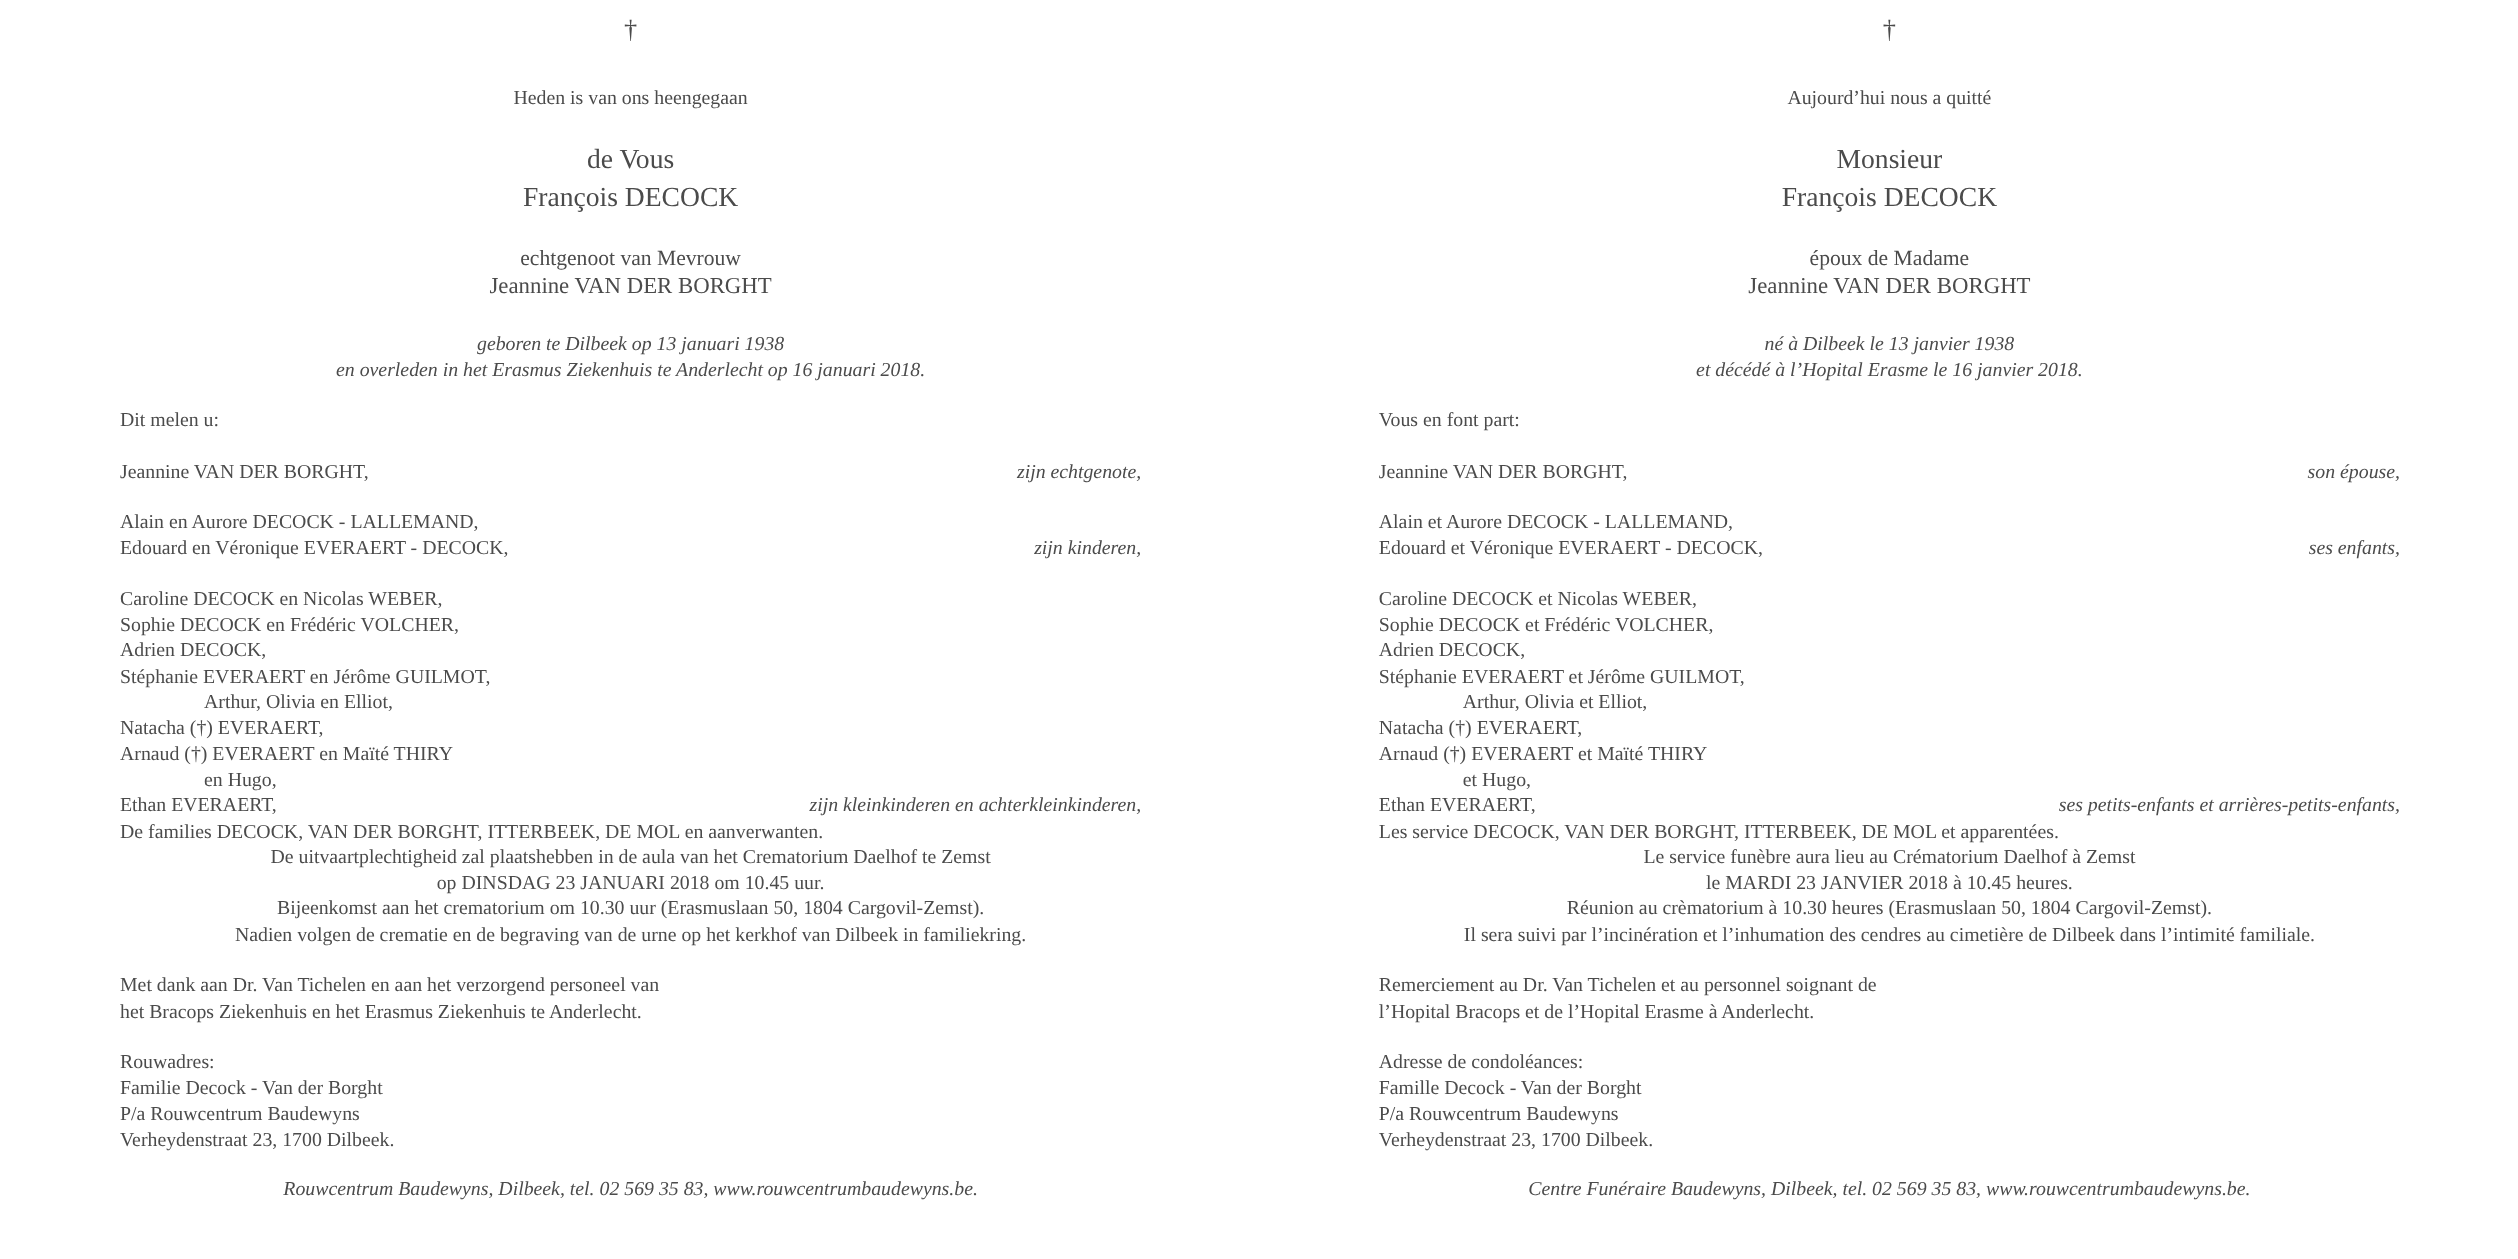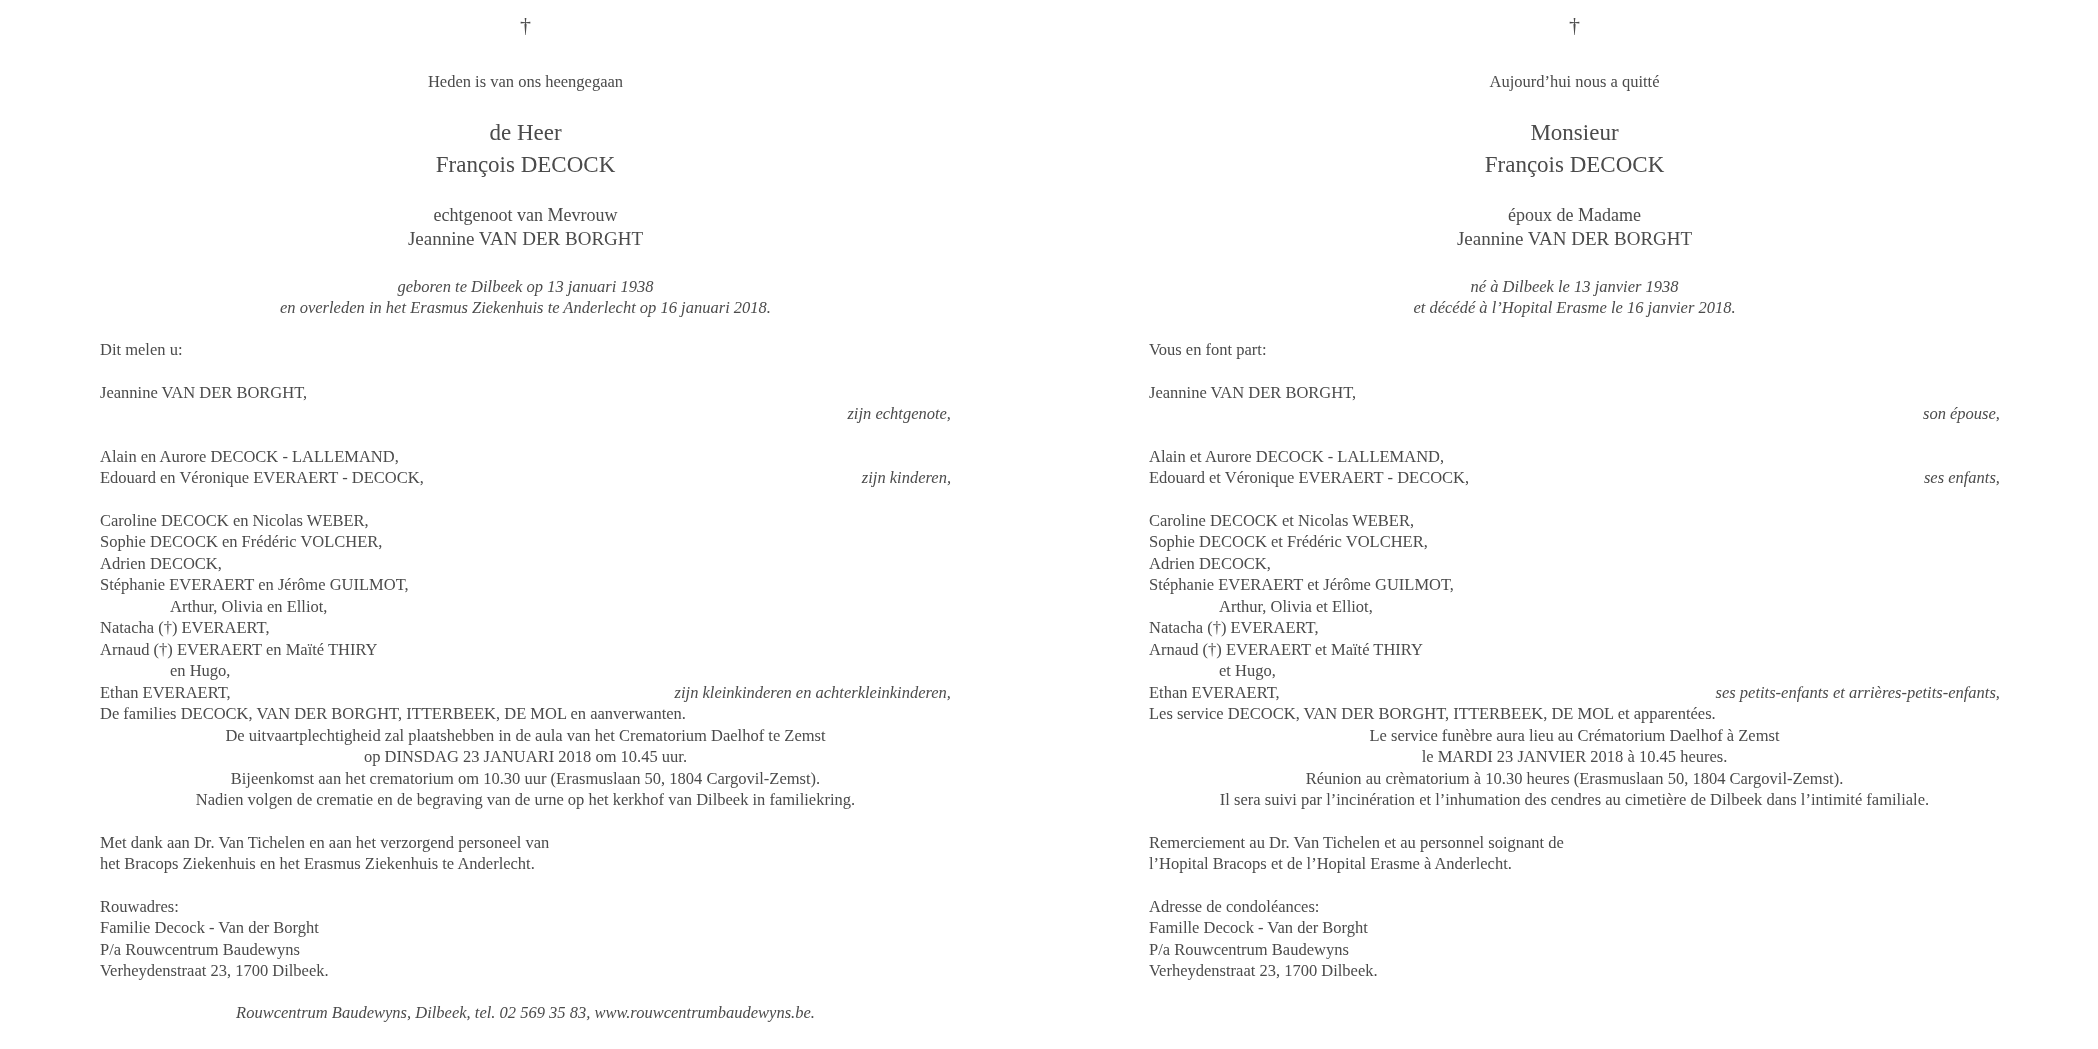--- a/index.html
+++ b/index.html
@@ -14,39 +14,39 @@
   .center { text-align: center; }
   .cross { font-size: 22px; line-height: 26px; }
   .intro { margin-top: 33px; font-size: 16.5px; line-height: 21px; }
   .title-block { margin-top: 25px; font-size: 23px; line-height: 32px; }
   .spouse-block { margin-top: 22px; line-height: 24px; }
   .spouse-label { font-size: 18px; }
   .spouse-name { font-size: 19px; }
   .dates-block { margin-top: 25px; font-style: italic; font-size: 16.5px; line-height: 21px; }
   .announce { margin-top: 21px; }
   .body-text { font-size: 16.5px; line-height: 21.5px; }
-  .sect { margin-top: 21px; flex-direction: column; }
+  .sect { margin-top: 21px; }
   .row { display: flex; align-items: baseline; }
   .role { margin-left: auto; font-style: italic; text-align: right; }
   .indent { padding-left: 70px; text-align: right; }
   .families { }
   .ceremony { margin-top: 0; text-align: center; }
   .footer-line { margin-top: 20px; text-align: center; font-style: italic; }
 </style>
 </head>
 <body>
 
 <div class="page">
 
   <div class="card">
     <div class="center cross">†</div>
     <div class="center intro">Heden is van ons heengegaan</div>
 
     <div class="center title-block">
-      <div>de Heer</div>
+      <div>de Vous</div>
       <div>François DECOCK</div>
     </div>
 
     <div class="center spouse-block">
       <div class="spouse-label">echtgenoot van Mevrouw</div>
       <div class="spouse-name">Jeannine VAN DER BORGHT</div>
     </div>
 
     <div class="center dates-block">
       <div>geboren te Dilbeek op 13 januari 1938</div>
@@ -206,15 +206,16 @@
       <div>l’Hopital Bracops et de l’Hopital Erasme à Anderlecht.</div>
     </div>
 
     <div class="sect body-text">
       <div>Adresse de condoléances:</div>
       <div>Famille Decock - Van der Borght</div>
       <div>P/a Rouwcentrum Baudewyns</div>
       <div>Verheydenstraat 23, 1700 Dilbeek.</div>
     </div>
 
+    <div class="footer-line body-text">Centre Funéraire Baudewyns, Dilbeek, tel. 02 569 35 83, www.rouwcentrumbaudewyns.be.</div>
   </div>
 
 </div>
 
 </body></html>

